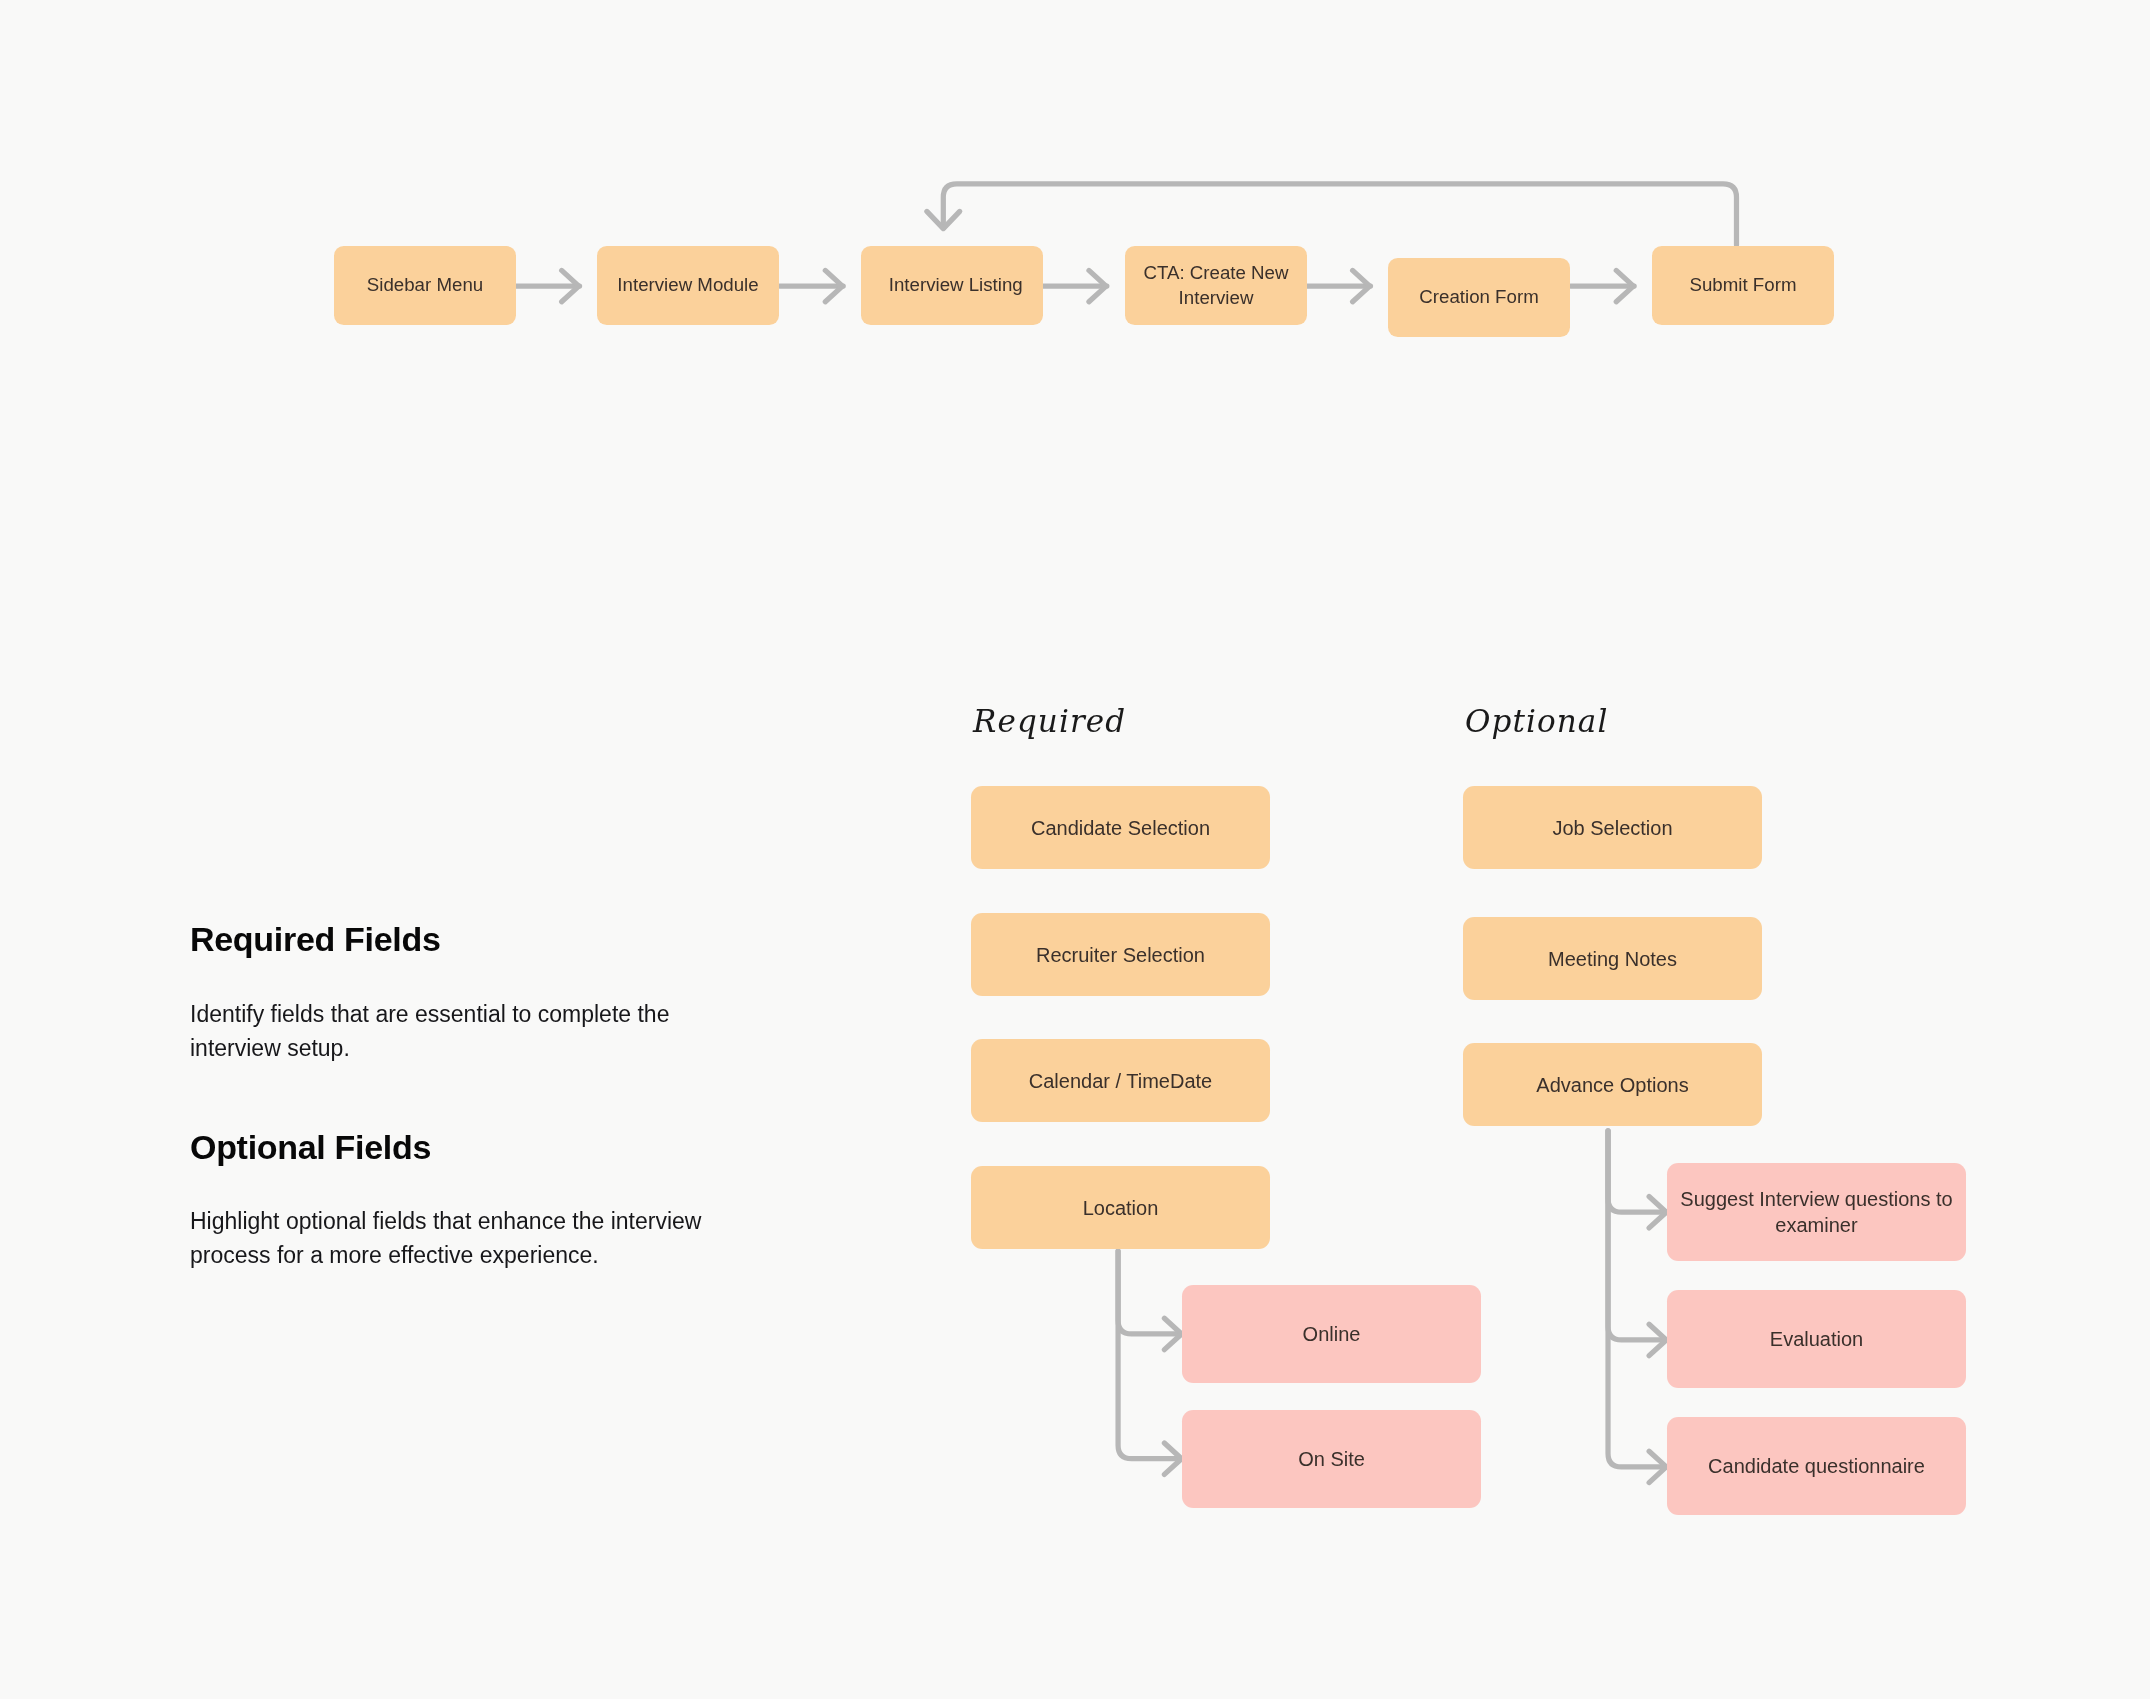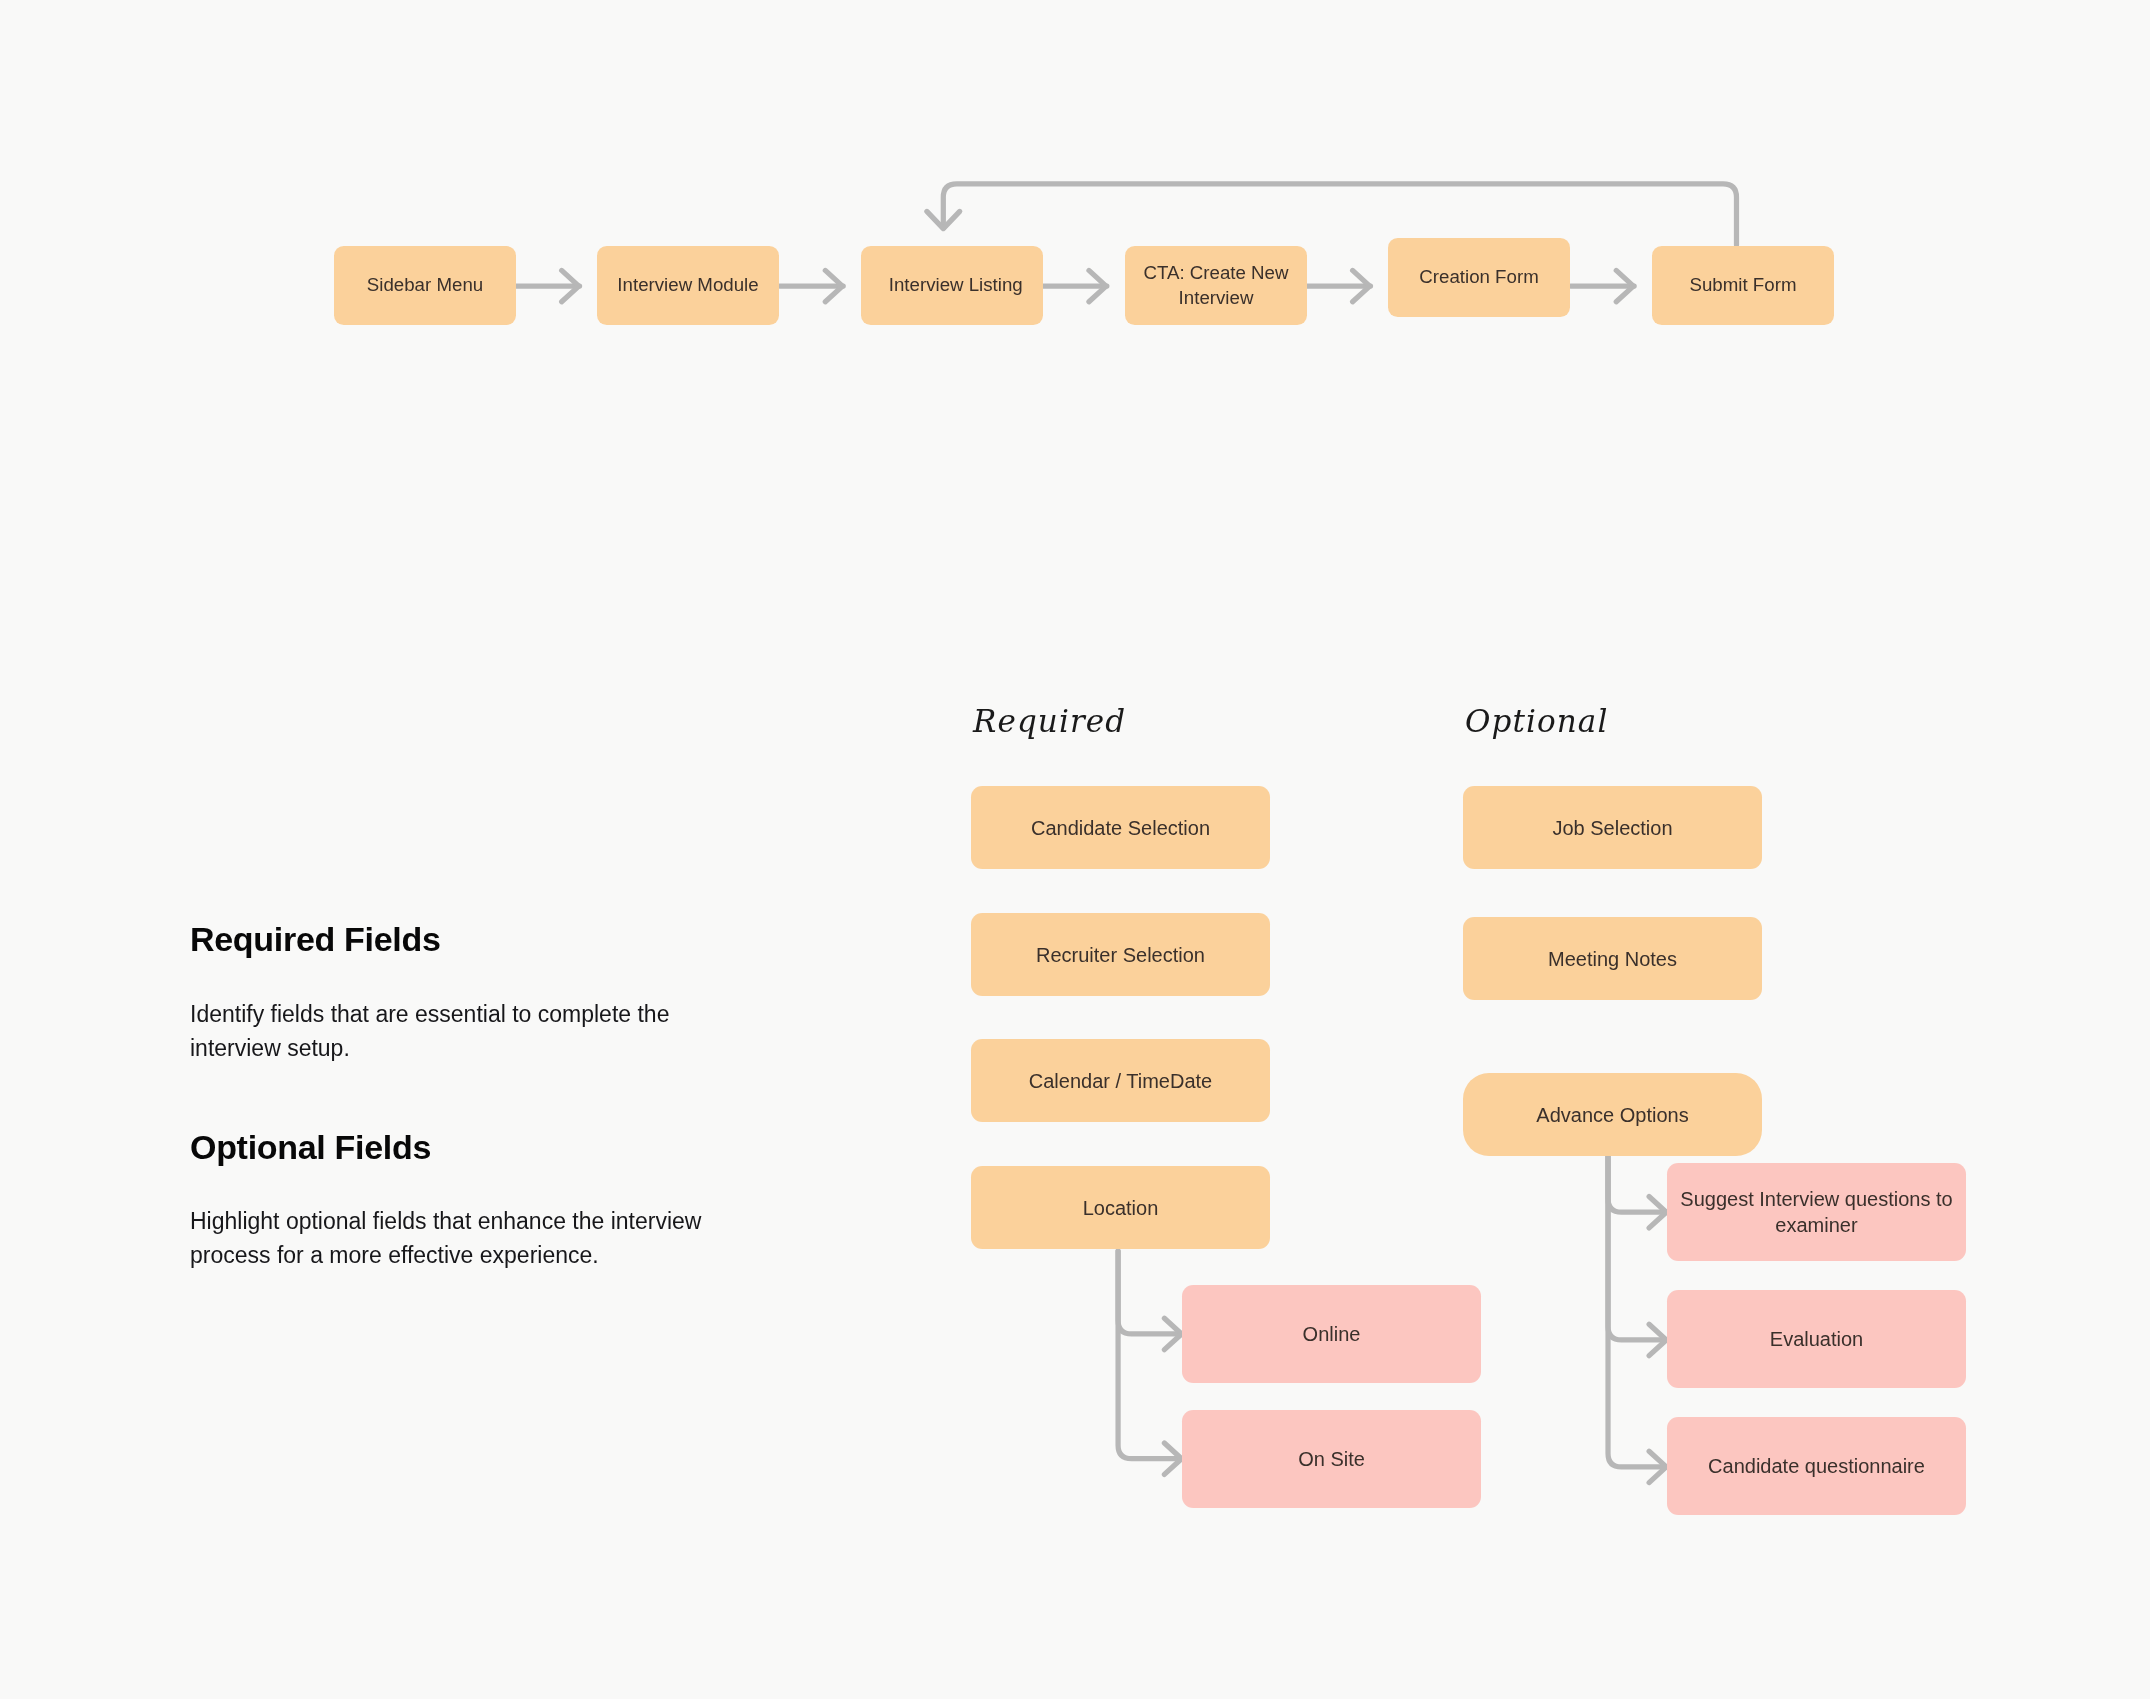--- a/index.html
+++ b/index.html
@@ -167,21 +167,21 @@
   </div>
 
   <div class="node orange flow-node" style="left:861px; top:246px;padding-left:18px;">
     <span>Interview Listing</span>
   </div>
 
   <div class="node orange flow-node" style="left:1125px; top:246px;">
     <span>CTA: Create New Interview</span>
   </div>
 
-  <div class="node orange flow-node" style="left:1388px; top:238px;">
+  <div class="node orange flow-node" style="left:1388px; top:258px;">
     <span>Creation Form</span>
   </div>
 
   <div class="node orange flow-node" style="left:1652px; top:246px;">
     <span>Submit Form</span>
   </div>
 
   <div class="copy-block" style="left:190px; top:920px;">
     <h2 class="copy-h">Required Fields</h2>
   </div>
@@ -218,21 +218,21 @@
   <div class="node pink sub-node" style="left:1182px; top:1410px;">
     <span>On Site</span>
   </div>
 
   <div class="node orange field-node" style="left:1463px; top:786px;">
     <span>Job Selection</span>
   </div>
   <div class="node orange field-node" style="left:1463px; top:917px;">
     <span>Meeting Notes</span>
   </div>
-  <div class="node orange field-node" style="left:1463px; top:1073px;border-radius:26px;">
+  <div class="node orange field-node" style="left:1463px; top:1043px;">
     <span>Advance Options</span>
   </div>
 
   <div class="node pink sub-node" style="left:1667px; top:1163px;">
     <span>Suggest Interview questions to examiner</span>
   </div>
   <div class="node pink sub-node" style="left:1667px; top:1290px;">
     <span>Evaluation</span>
   </div>
   <div class="node pink sub-node" style="left:1667px; top:1417px;">

